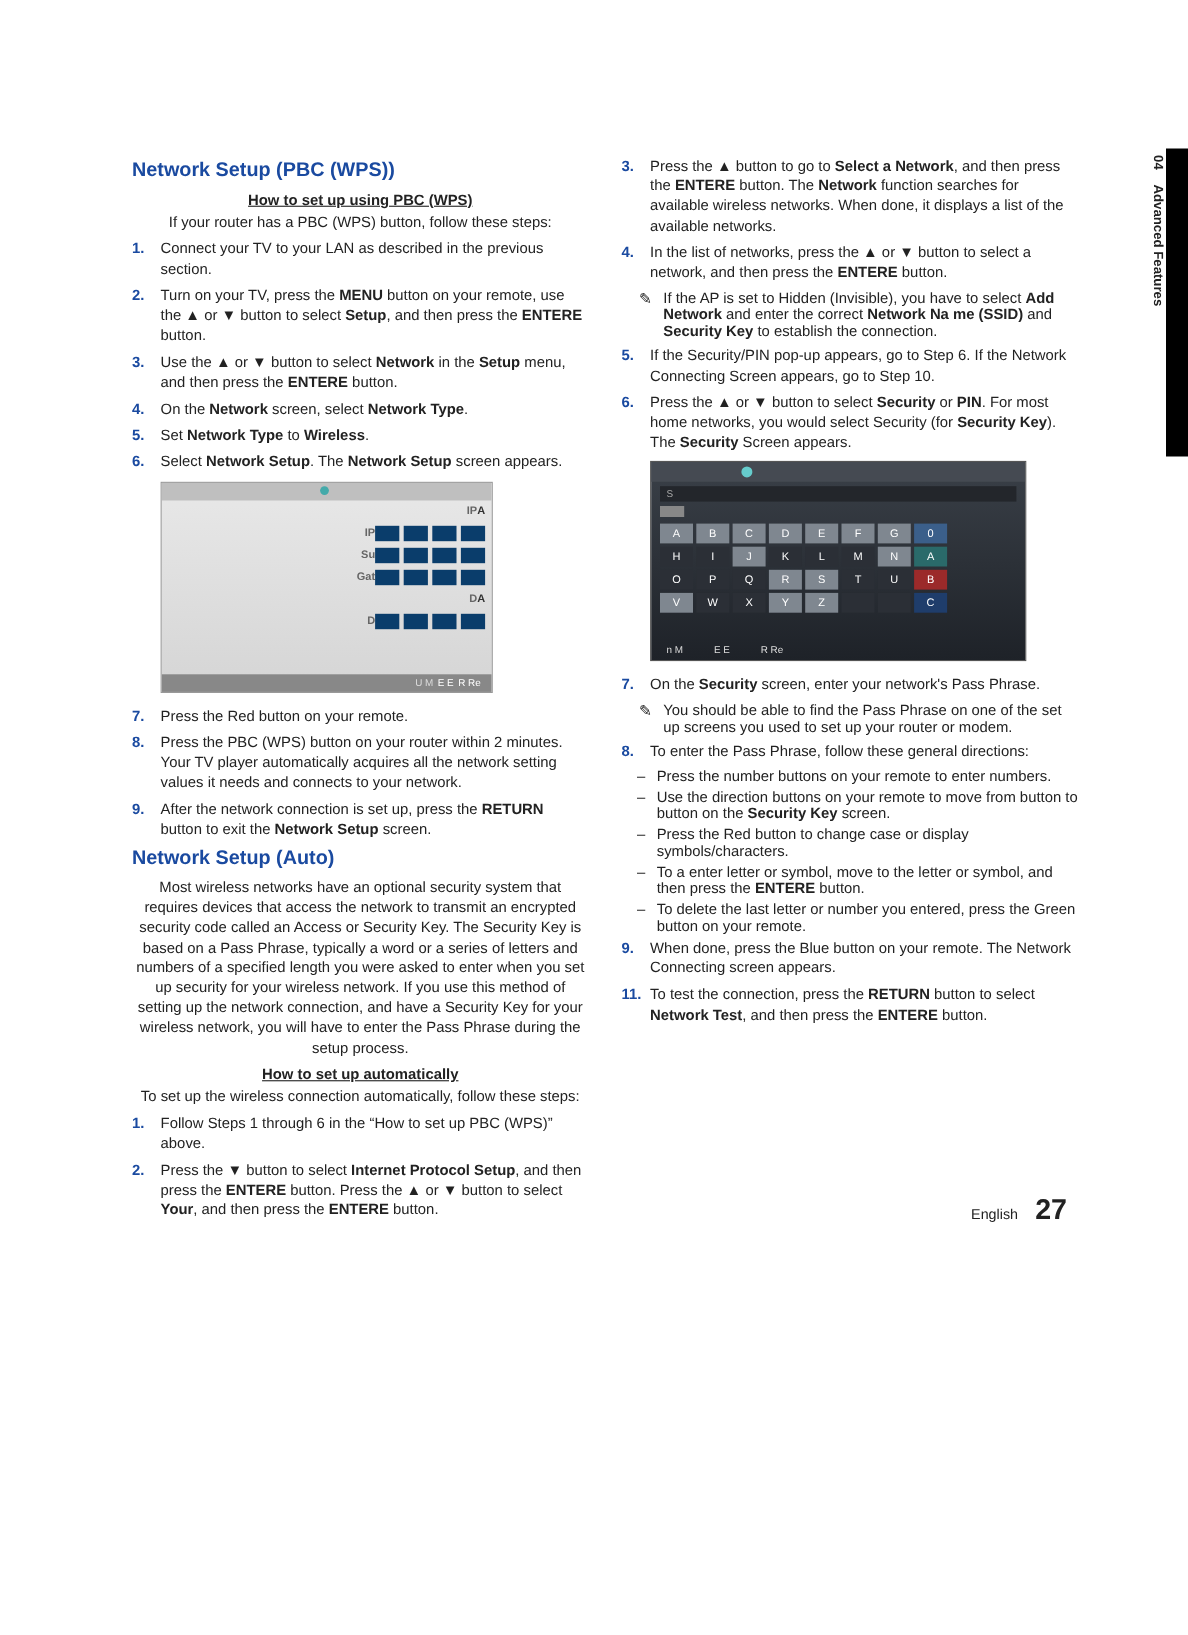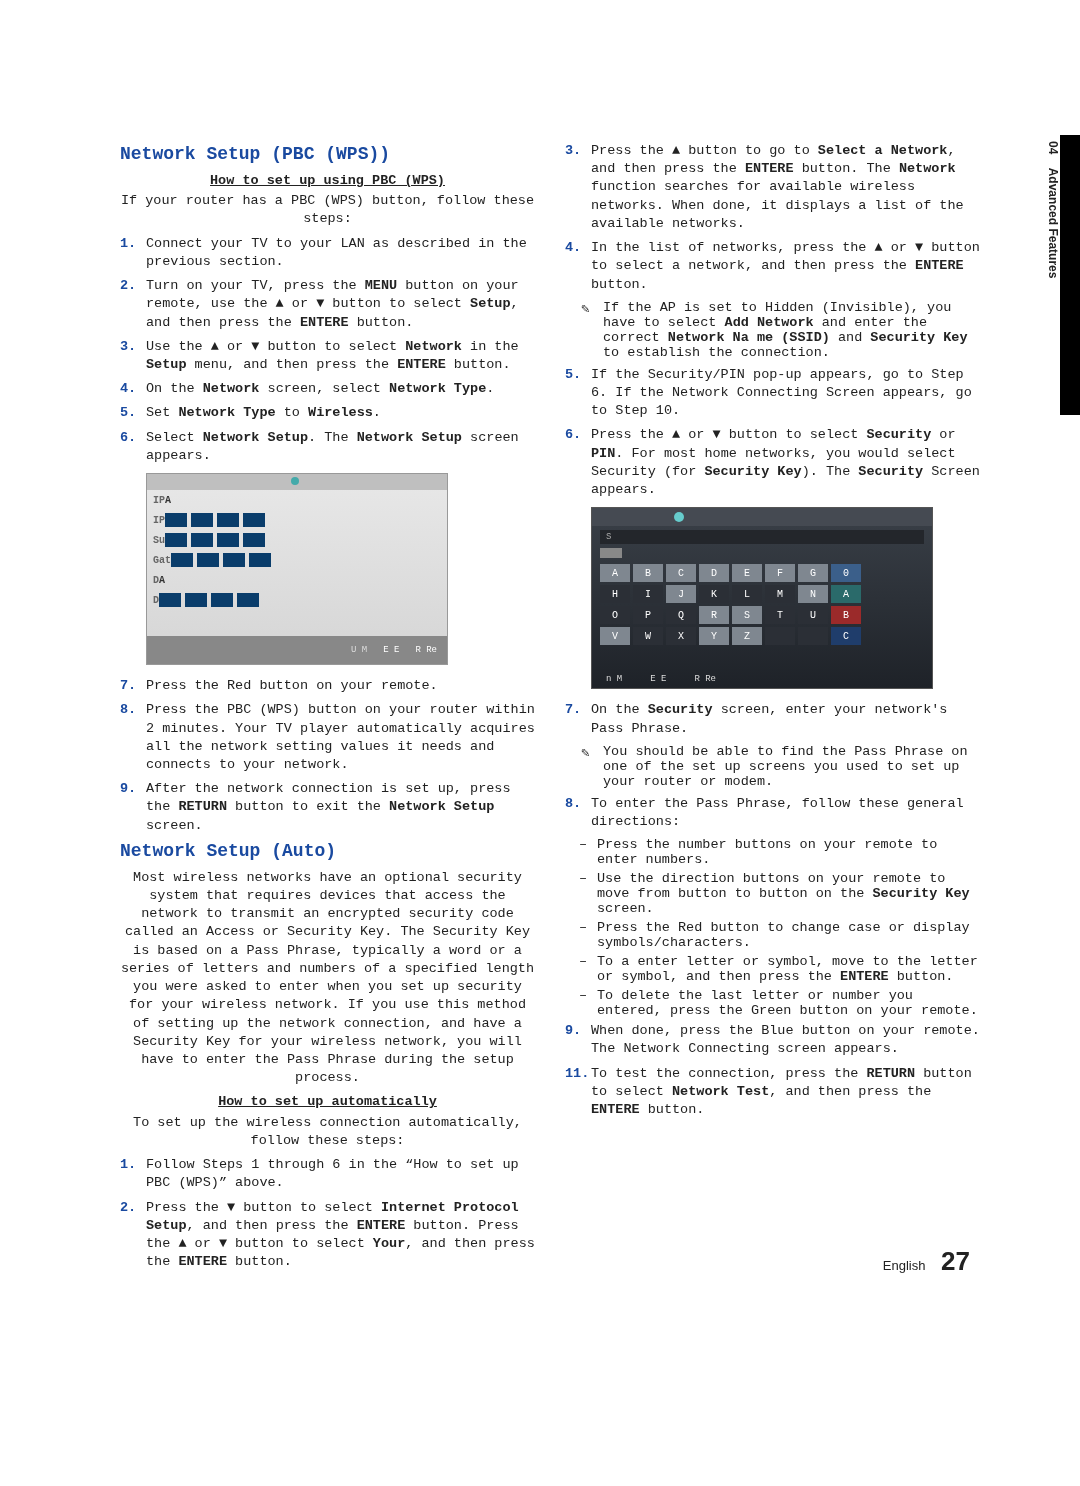--- a/index.html
+++ b/index.html
@@ -43,21 +43,20 @@
     font-weight: bold;
     padding: 6px 0 0 0;
   }
   .columns {
     display: flex;
     gap: 30px;
   }
   .col {
     flex: 1;
     min-width: 0;
-    font-family: Liberation Mono, monospace;
   }
   h3.section {
     color: #1a4aa0;
     font-size: 18px;
     font-weight: bold;
     margin: 4px 0 8px 0;
   }
   .sub {
     font-weight: bold;
     text-decoration: underline;
@@ -102,25 +101,25 @@
     background: linear-gradient(#e8e8e8,#d5d5d5);
     margin: 8px 0 12px 26px;
     position: relative;
     font-size: 10px;
     color: #555;
     overflow: hidden;
   }
   .mini1 { width: 300px; height: 190px; }
   .mini1 .titlebar { height: 16px; background:#bfbfbf; position:relative; }
   .mini1 .titlebar .dot { position:absolute; left:48%; top:3px; width:8px;height:8px;border-radius:50%;background:#4aa; }
-  .mini1 .row { display:flex; align-items:center; height:20px; padding:0 6px; justify-content:flex-start;}
+  .mini1 .row { display:flex; align-items:center; height:20px; padding:0 6px; justify-content:flex-end;}
   .mini1 .label { color:#666; font-weight:bold;}
   .mini1 .grid { display:flex; gap:4px; }
   .mini1 .sq { width:22px;height:14px;background:#0a3d6b;}
-  .mini1 .bottom { position:absolute;bottom:0;left:0;right:0;height:28px;background:#888;color:#fff;display:flex;justify-content:flex-end;gap:16px;padding:0 10px;font-size:9px;align-items:center;}
+  .mini1 .bottom { position:absolute;bottom:0;left:0;right:0;height:16px;background:#888;color:#fff;display:flex;justify-content:flex-end;gap:4px;padding:0 10px;font-size:9px;align-items:center;}
   .mini1 .bottom .u{color:#ddd;}
 
   .mini2 { width: 340px; height: 180px; background:linear-gradient(#3a4048,#1e2228); border:1px solid #555; }
   .mini2 .titlebar{height:18px;background:#454a52;position:relative;}
   .mini2 .titlebar .dot{position:absolute;left:24%;top:4px;width:10px;height:10px;border-radius:50%;background:#6cc;}
   .mini2 .field{margin:4px 8px;height:14px;background:#23262b;display:flex;align-items:center;padding:0 6px;color:#aaa;font-size:9px;}
   .mini2 .dashf{margin:2px 8px 6px 8px;width:22px;height:10px;background:#888;}
   .mini2 .kbd{margin:0 8px;display:grid;grid-template-columns:repeat(8,30px);gap:3px;}
   .mini2 .k{height:18px;background:#7f8790;color:#fff;display:flex;align-items:center;justify-content:center;font-size:10px;}
   .mini2 .k.alt{background:#3b5f8a;}

